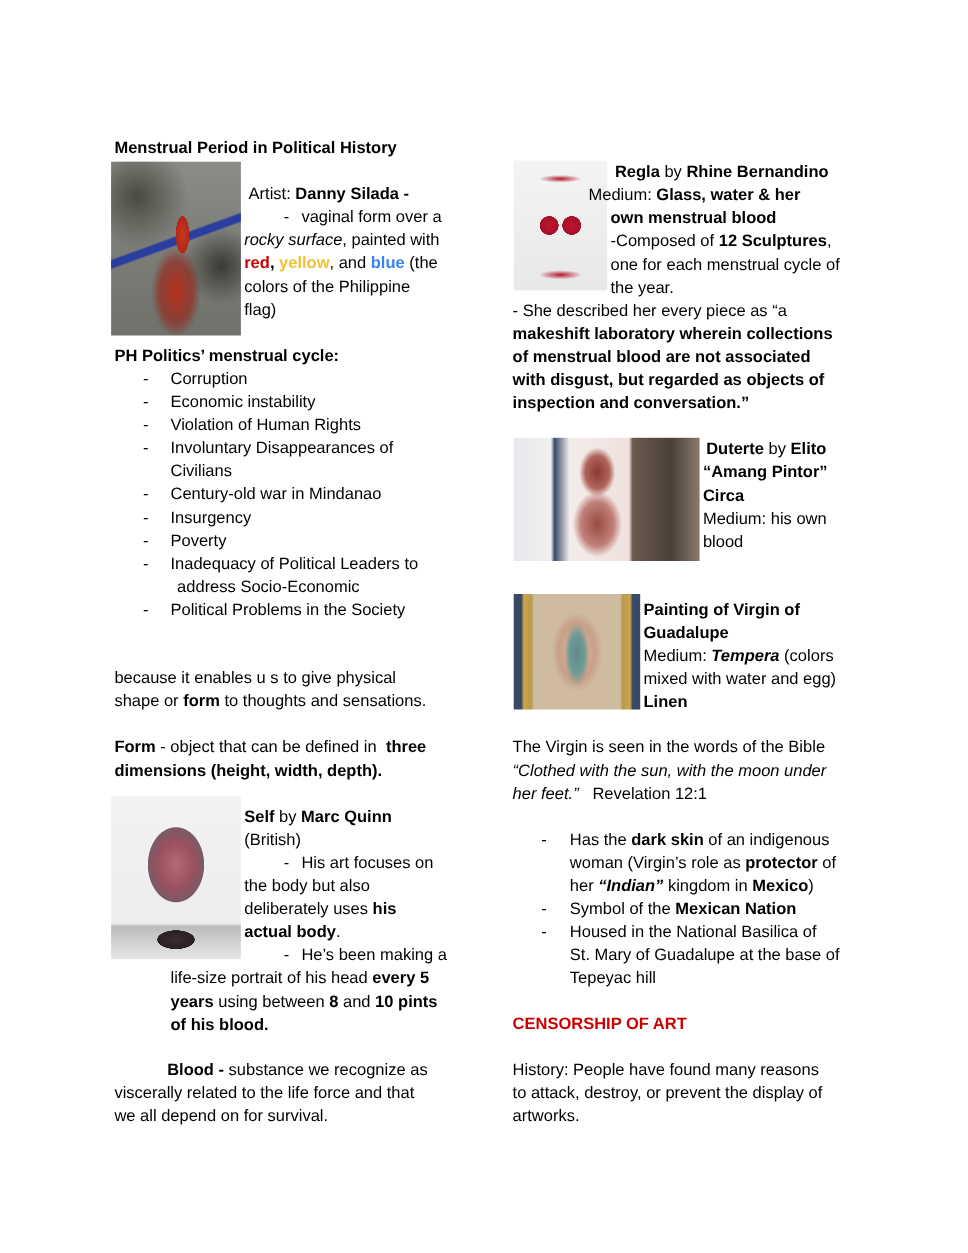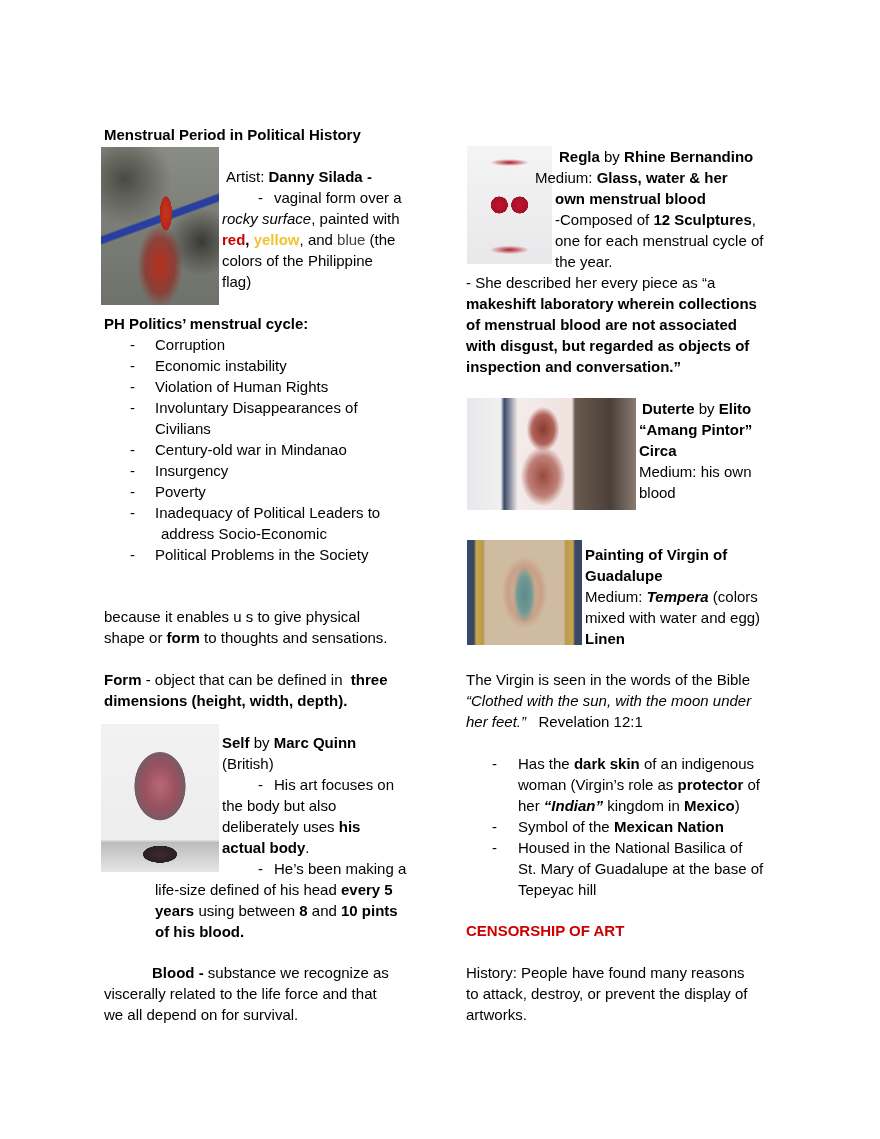--- a/index.html
+++ b/index.html
@@ -5,21 +5,21 @@
   html, body { margin:0; padding:0; background:#ffffff; }
   body { width:880px; height:1139px; position:relative; overflow:hidden;
          font-family:"Liberation Sans", sans-serif; font-size:15px; color:#000; }
   .page { position:absolute; left:0; top:0; width:880px; height:1139px; background:#fff; }
   .ln { position:absolute; white-space:nowrap; line-height:21px; height:21px; font-size:15px; }
   .b { font-weight:bold; }
   .i { font-style:italic; }
   .bi { font-weight:bold; font-style:italic; }
   .red { color:#cc0000; font-weight:bold; }
   .yellow { color:#f1c232; font-weight:bold; }
-  .blue { color:#404040; font-weight:normal; }
+  .blue { color:#3b82f6; font-weight:bold; }
   .censor { color:#cc0000; font-weight:bold; }
   .img { position:absolute; overflow:hidden; }
 
   
   .img-silada {
     background:
       radial-gradient(ellipse 10px 28px at 55% 42%, #c43a1c 0%, #b3261a 60%, transparent 62%),
       linear-gradient(160deg, transparent 44%, #2a3ea0 45%, #2a3ea0 48%, transparent 49%),
       radial-gradient(ellipse 30px 55px at 50% 75%, rgba(190,40,20,0.9) 0%, rgba(150,30,20,0.6) 50%, transparent 75%),
       radial-gradient(circle at 20% 20%, #4a4a42 0%, transparent 30%),
@@ -103,21 +103,21 @@
 
   <div class="ln" style="left:222px;top:732px;"><span class="b">Self</span><span style="white-space:pre;"> by </span><span class="b">Marc Quinn</span></div>
   <div class="ln" style="left:222px;top:753px;">(British)</div>
   <div class="ln" style="left:258px;top:774px;">-</div>
   <div class="ln" style="left:274px;top:774px;">His art focuses on</div>
   <div class="ln" style="left:222px;top:795px;">the body but also</div>
   <div class="ln" style="left:222px;top:816px;"><span style="white-space:pre;">deliberately uses </span><span class="b">his</span></div>
   <div class="ln" style="left:222px;top:837px;"><span class="b">actual body</span><span>.</span></div>
   <div class="ln" style="left:258px;top:858px;">-</div>
   <div class="ln" style="left:274px;top:858px;">He’s been making a</div>
-  <div class="ln" style="left:155px;top:879px;"><span style="white-space:pre;">life-size defined of his head </span><span class="b">every 5</span></div>
+  <div class="ln" style="left:155px;top:879px;"><span style="white-space:pre;">life-size portrait of his head </span><span class="b">every 5</span></div>
   <div class="ln" style="left:155px;top:900px;"><span class="b">years</span><span style="white-space:pre;"> using between </span><span class="b">8</span><span style="white-space:pre;"> and </span><span class="b">10 pints</span></div>
   <div class="ln b" style="left:155px;top:921px;">of his blood.</div>
 
   <div class="ln" style="left:104px;top:962px;margin-left:48px;"><span class="b">Blood -</span><span style="white-space:pre;"> substance we recognize as</span></div>
   <div class="ln" style="left:104px;top:983px;">viscerally related to the life force and that</div>
   <div class="ln" style="left:104px;top:1004px;">we all depend on for survival.</div>
 
   <div class="img img-regla" style="left:467px;top:146px;width:85px;height:118px;" title="Regla glass sculptures with menstrual blood"></div>
 
   <div class="ln" style="left:559px;top:146px;"><span class="b">Regla</span><span style="white-space:pre;"> by </span><span class="b">Rhine Bernandino</span></div>

